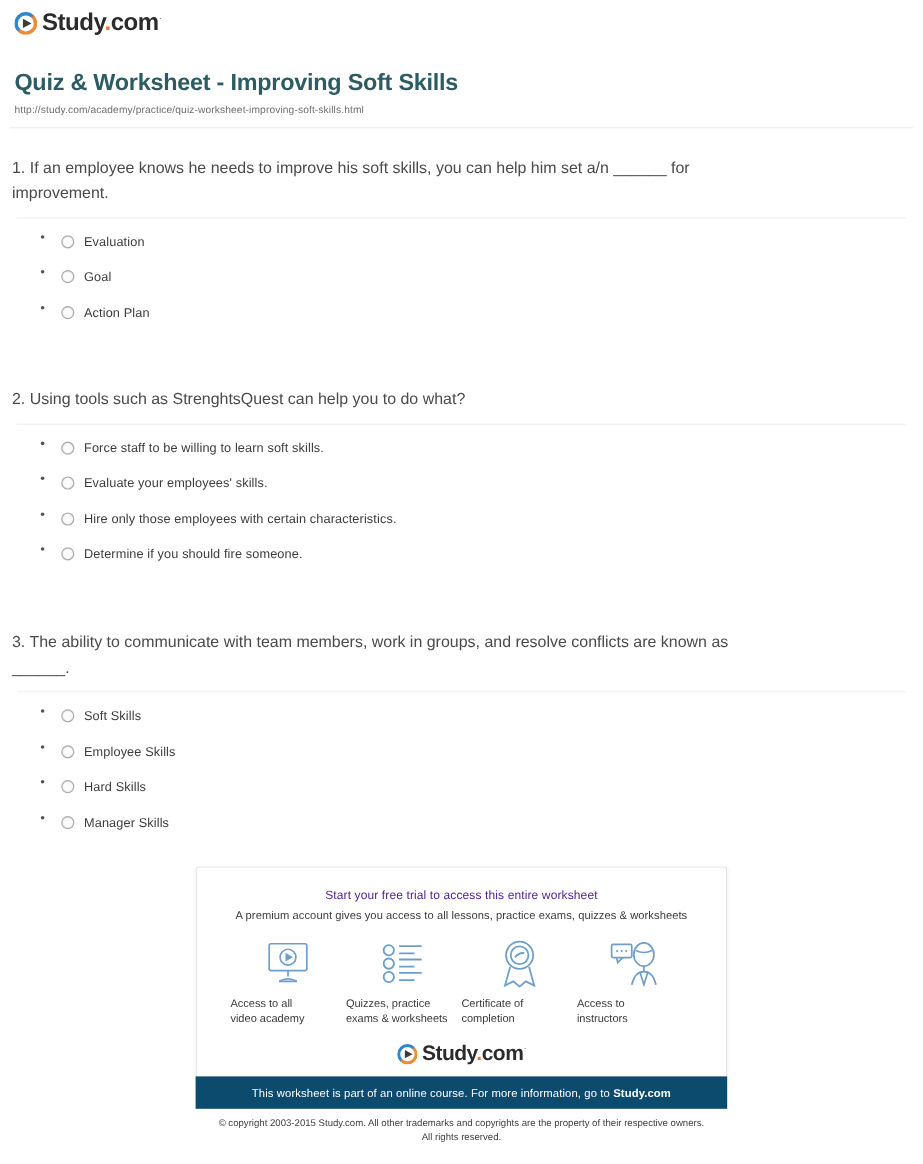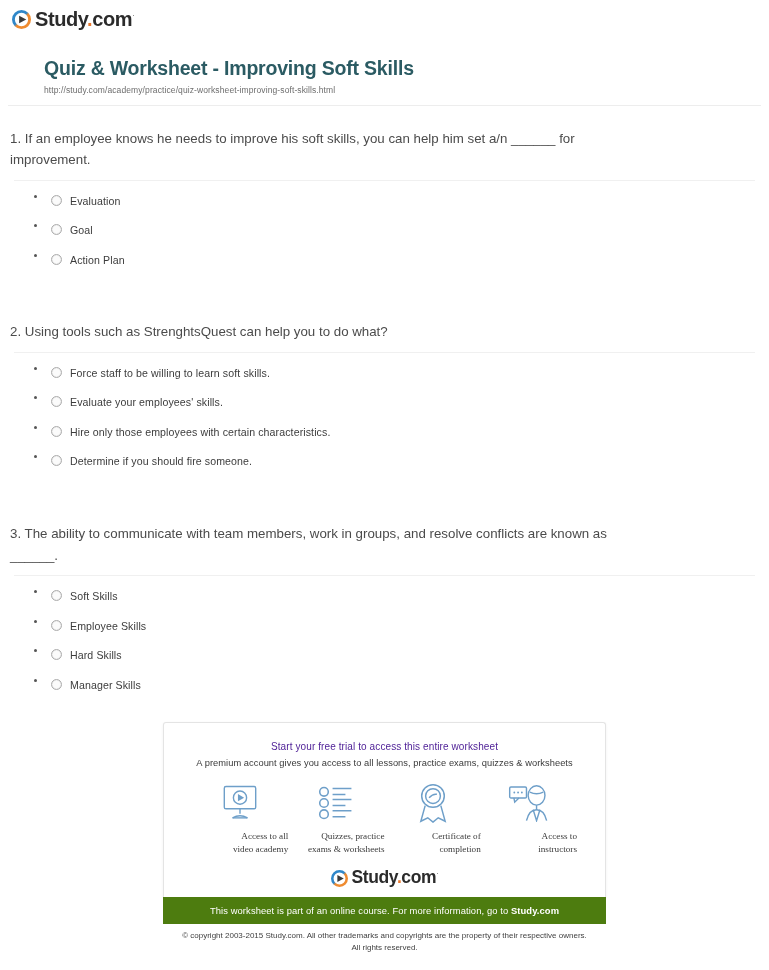--- a/index.html
+++ b/index.html
@@ -43,21 +43,20 @@
   .logo-tm {
     font-size: 8px;
     color: #777;
     vertical-align: super;
     font-weight: normal;
   }
 
   
   .title-block {
     padding: 24px 12px 0 12px;
-    margin-left: 32px;
   }
   .page-title {
     font-size: 19.5px;
     font-weight: bold;
     color: #2b5b63;
     letter-spacing: -0.2px;
     margin: 0 0 5px 0;
     line-height: 1.2;
   }
   .page-url {
@@ -154,22 +153,21 @@
     margin: 0 0 14px 0;
     letter-spacing: 0.05px;
   }
   .features {
     display: flex;
     justify-content: space-between;
     padding: 0 14px;
   }
   .feature {
     width: 98px;
-    text-align: right;
-    font-family: Liberation Serif, serif;
+    text-align: left;
   }
   .feature-icon {
     height: 42px;
     display: flex;
     align-items: center;
     justify-content: center;
     margin-bottom: 6px;
   }
   .feature-label {
     font-size: 9.2px;
@@ -180,21 +178,21 @@
     margin-top: 14px;
     display: flex;
     justify-content: center;
     align-items: center;
     gap: 4px;
   }
   .promo-logo .logo-word { font-size: 17.5px; }
   .promo-logo .logo-mark { width: 17px; height: 17px; flex: 0 0 17px; }
 
   .promo-banner {
-    background: #4d7c0f;
+    background: #0c4a6e;
     color: #ffffff;
     text-align: center;
     font-size: 9.4px;
     padding: 8px 4px;
     letter-spacing: 0.1px;
   }
   .promo-banner b { font-weight: bold; }
 
   .copyright {
     position: absolute;

